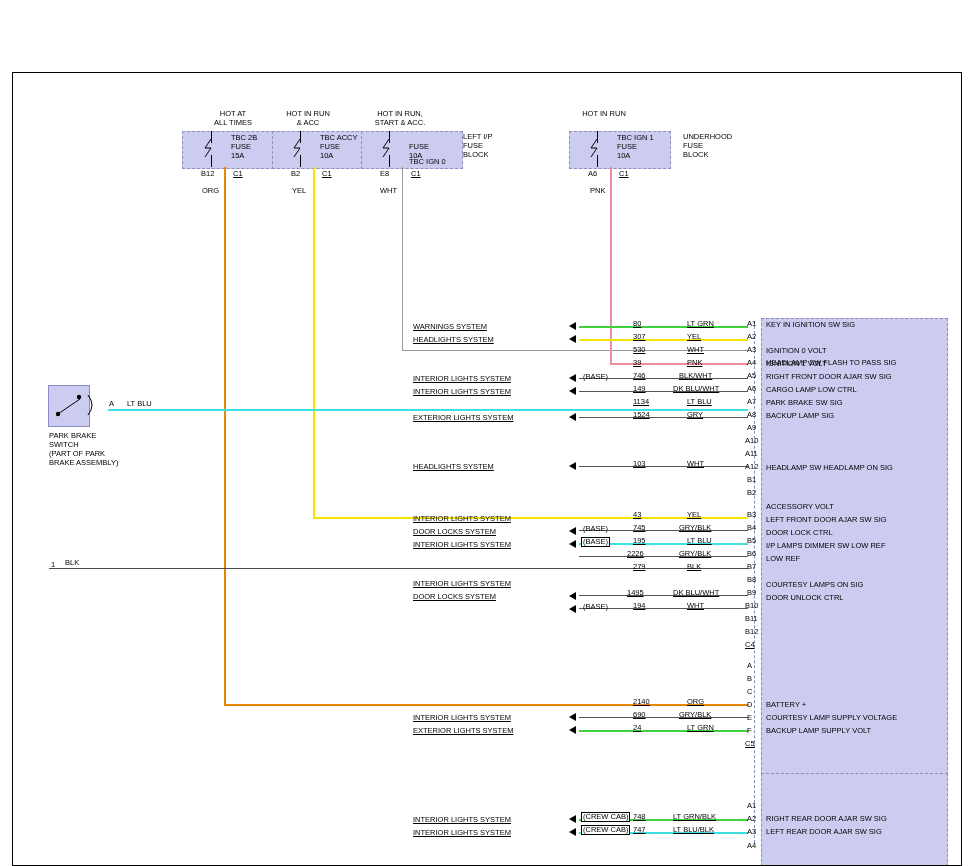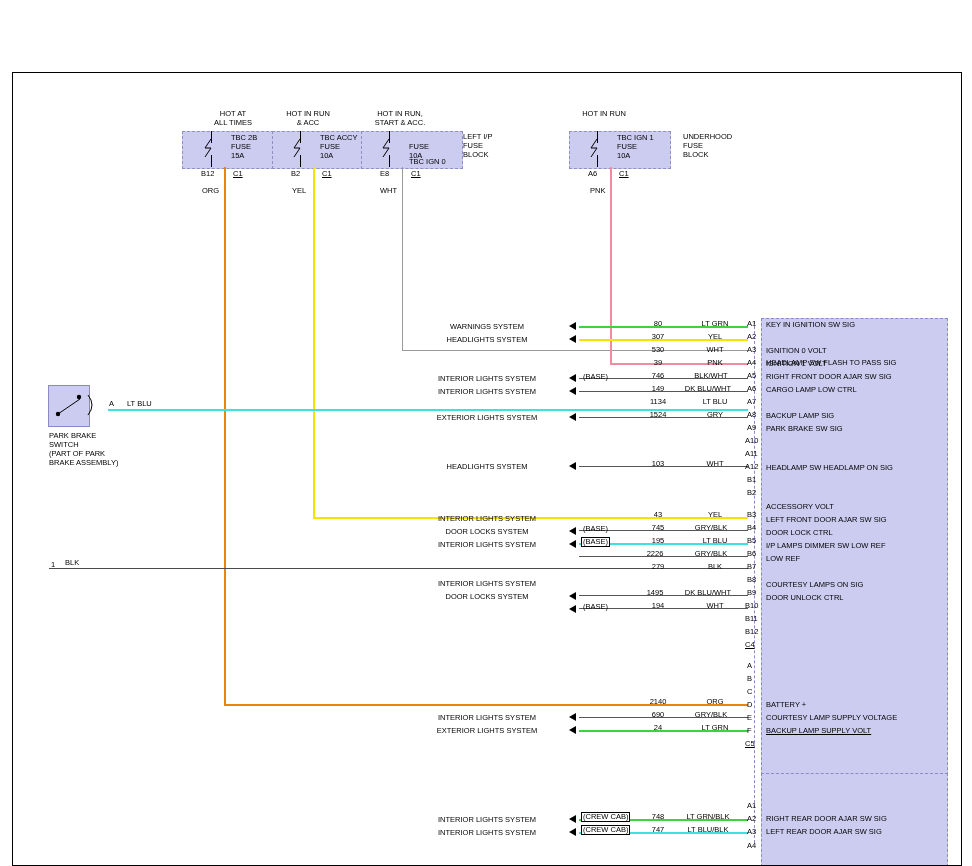--- a/index.html
+++ b/index.html
@@ -39,21 +39,21 @@
     border: 1px solid #000000;
     overflow: hidden;
   }
   .lbl {
     position: absolute;
     font-size: 7.5px;
     color: #000000;
     white-space: nowrap;
     line-height: 9px;
   }
-  .lbl.r { text-align: center; }
+  .lbl.r { text-align: left; text-decoration: underline; }
   .lbl.c { text-align: center; }
   .wire {
     position: absolute;
     background: #000000;
   }
   .hline { height: 1px; }
   .vline { width: 1px; }
   
   .fusebox {
     position: absolute;
@@ -259,21 +259,21 @@
     <div class="arrow-left" style="left:556px;top:314px;"></div>
     <div class="wire hline" style="left:566px;top:318px;width:169px;background:#555555;"></div>
     <div class="lbl r" style="left:620px;top:311px;width:50px;">149</div>
     <div class="lbl r" style="left:660px;top:311px;width:70px;">DK BLU/WHT</div>
     <div class="lbl" style="left:734px;top:311px;">A6</div>
     <div class="lbl" style="left:753px;top:312px;">CARGO LAMP LOW CTRL</div>
 
     <div class="lbl r" style="left:620px;top:324px;width:50px;">1134</div>
     <div class="lbl r" style="left:674px;top:324px;width:56px;">LT BLU</div>
     <div class="lbl" style="left:734px;top:324px;">A7</div>
-    <div class="lbl" style="left:753px;top:325px;margin-top:26px;">PARK BRAKE SW SIG</div>
+    <div class="lbl" style="left:753px;top:325px;">PARK BRAKE SW SIG</div>
 
     <div class="lbl r" style="left:400px;top:340px;width:148px;">EXTERIOR LIGHTS SYSTEM</div>
     <div class="arrow-left" style="left:556px;top:340px;"></div>
     <div class="wire hline" style="left:566px;top:344px;width:169px;background:#555555;"></div>
     <div class="lbl r" style="left:620px;top:337px;width:50px;">1524</div>
     <div class="lbl r" style="left:674px;top:337px;width:56px;">GRY</div>
     <div class="lbl" style="left:734px;top:337px;">A8</div>
     <div class="lbl" style="left:753px;top:338px;">BACKUP LAMP SIG</div>
 
     <div class="lbl" style="left:734px;top:350px;">A9</div>
@@ -365,21 +365,21 @@
     <div class="lbl r" style="left:666px;top:637px;width:64px;">GRY/BLK</div>
     <div class="lbl" style="left:734px;top:640px;">E</div>
     <div class="lbl" style="left:753px;top:640px;">COURTESY LAMP SUPPLY VOLTAGE</div>
 
     <div class="lbl r" style="left:400px;top:653px;width:148px;">EXTERIOR LIGHTS SYSTEM</div>
     <div class="arrow-left" style="left:556px;top:653px;"></div>
     <div class="wire hline" style="left:566px;top:657px;width:169px;background:#3fd23f;height:2px;"></div>
     <div class="lbl r" style="left:620px;top:650px;width:50px;">24</div>
     <div class="lbl r" style="left:674px;top:650px;width:56px;">LT GRN</div>
     <div class="lbl" style="left:734px;top:653px;">F</div>
-    <div class="lbl" style="left:753px;top:653px;text-decoration:underline;">BACKUP LAMP SUPPLY VOLT</div>
+    <div class="lbl" style="left:753px;top:653px;">BACKUP LAMP SUPPLY VOLT</div>
 
     <div class="lbl ul" style="left:732px;top:666px;">C5</div>
 
     <div class="lbl" style="left:734px;top:728px;">A1</div>
 
     <div class="lbl r" style="left:400px;top:742px;width:148px;">INTERIOR LIGHTS SYSTEM</div>
     <div class="arrow-left" style="left:556px;top:742px;"></div>
     <div class="wire hline" style="left:566px;top:746px;width:169px;background:#3fd23f;height:2px;"></div>
     <div class="paren-box" style="left:568px;top:739px;">(CREW CAB)</div>
     <div class="lbl r" style="left:620px;top:739px;width:50px;">748</div>

